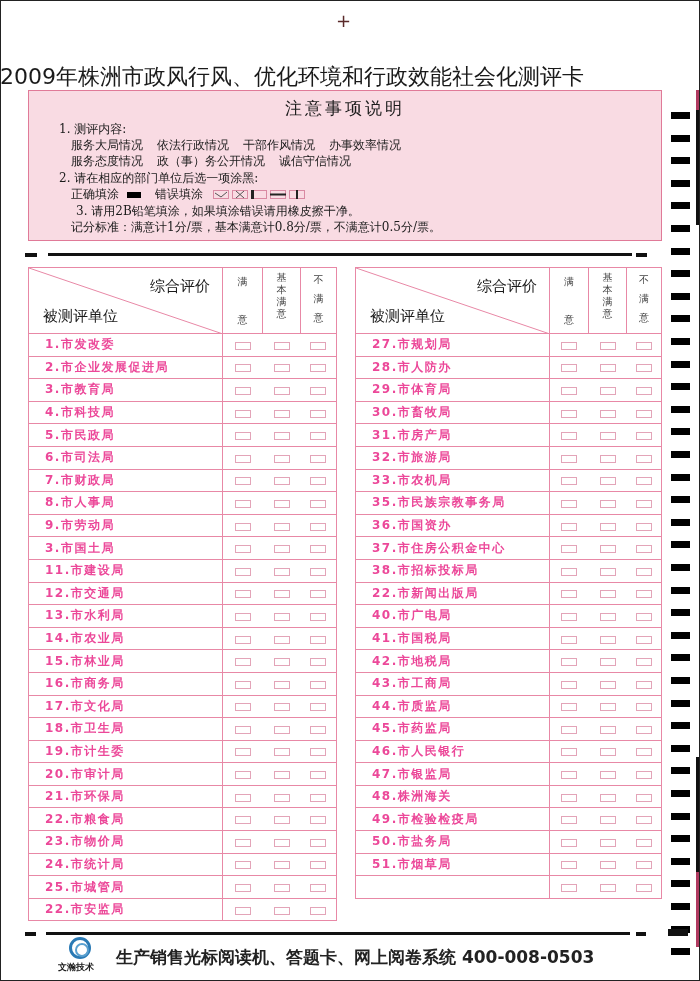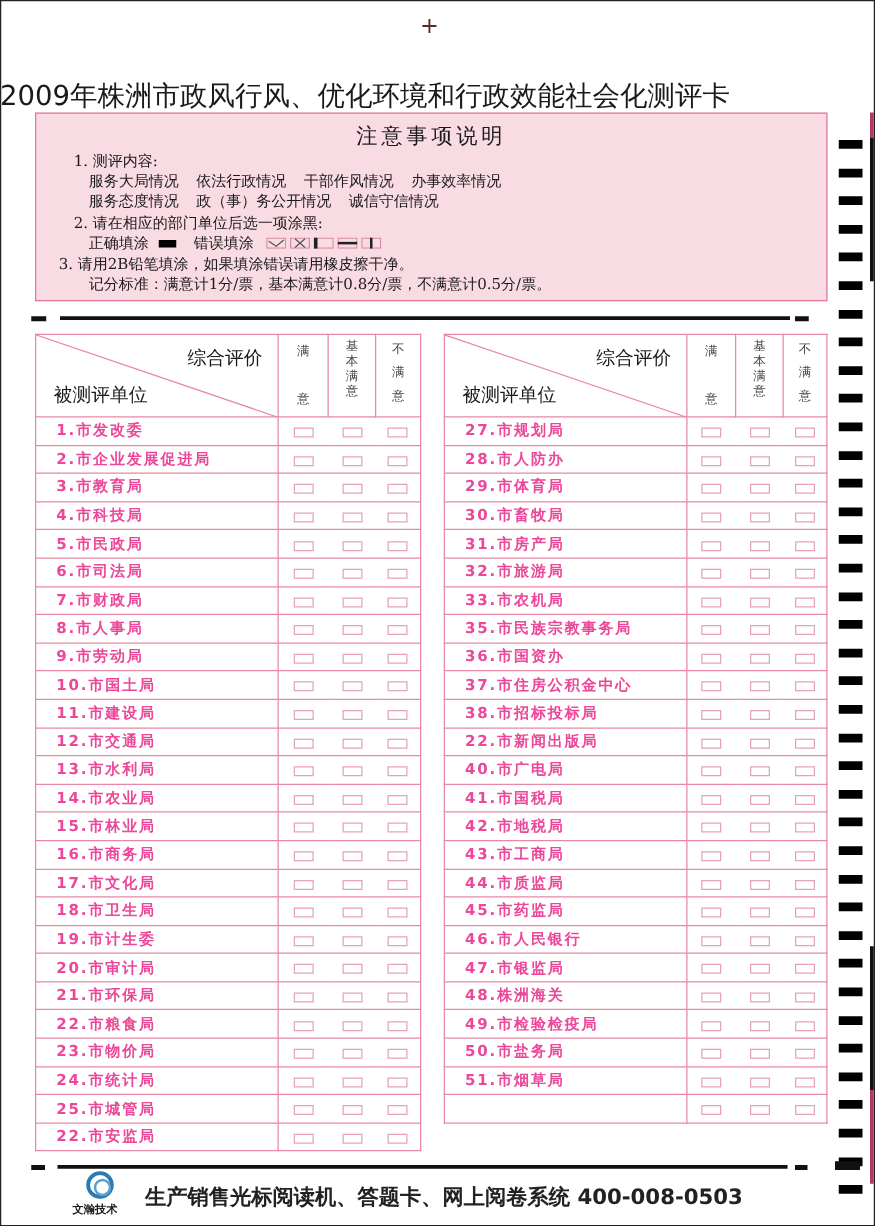--- a/index.html
+++ b/index.html
@@ -76,21 +76,21 @@
       <svg width="16" height="9">
           <rect x="0.5" y="0.5" width="15" height="8" fill="none" stroke="#d98aa3"></rect>
           <rect x="0" y="3.5" width="16" height="2" fill="#222"></rect>
         </svg>
       <svg width="16" height="9">
           <rect x="0.5" y="0.5" width="15" height="8" fill="none" stroke="#d98aa3"></rect>
           <rect x="7" y="0" width="2" height="9" fill="#222"></rect>
         </svg>
     </span>
   </div>
-  <div class="nline" style="left:18px; top:112px;">3. 请用2B铅笔填涂，如果填涂错误请用橡皮擦干净。</div>
+  <div class="nline" style="left:47px; top:112px;">3. 请用2B铅笔填涂，如果填涂错误请用橡皮擦干净。</div>
   <div class="nline" style="left:42px; top:128px;">记分标准：满意计1分/票，基本满意计0.8分/票，不满意计0.5分/票。</div>
 </div>
 
 <div class="sep-dash" style="left:25px; top:253px; width:12px;"></div>
 <div class="sep-line"></div>
 <div class="sep-dash" style="left:636px; top:253px; width:11px;"></div>
 
 <table class="grid" style="left:28px; top:267px; width:308px;">
   <colgroup>
       <col style="width:194px">
@@ -171,21 +171,21 @@
         <td class="optcell"><span class="bubble"></span></td>
         <td class="optcell last"><span class="bubble"></span></td>
       </tr>
       <tr class="row">
         <td class="uname">9.市劳动局</td>
         <td class="optcell first"><span class="bubble"></span></td>
         <td class="optcell"><span class="bubble"></span></td>
         <td class="optcell last"><span class="bubble"></span></td>
       </tr>
       <tr class="row">
-        <td class="uname">10.市国土局</td>
+        <td class="uname">3.市国土局</td>
         <td class="optcell first"><span class="bubble"></span></td>
         <td class="optcell"><span class="bubble"></span></td>
         <td class="optcell last"><span class="bubble"></span></td>
       </tr>
       <tr class="row">
         <td class="uname">11.市建设局</td>
         <td class="optcell first"><span class="bubble"></span></td>
         <td class="optcell"><span class="bubble"></span></td>
         <td class="optcell last"><span class="bubble"></span></td>
       </tr>

